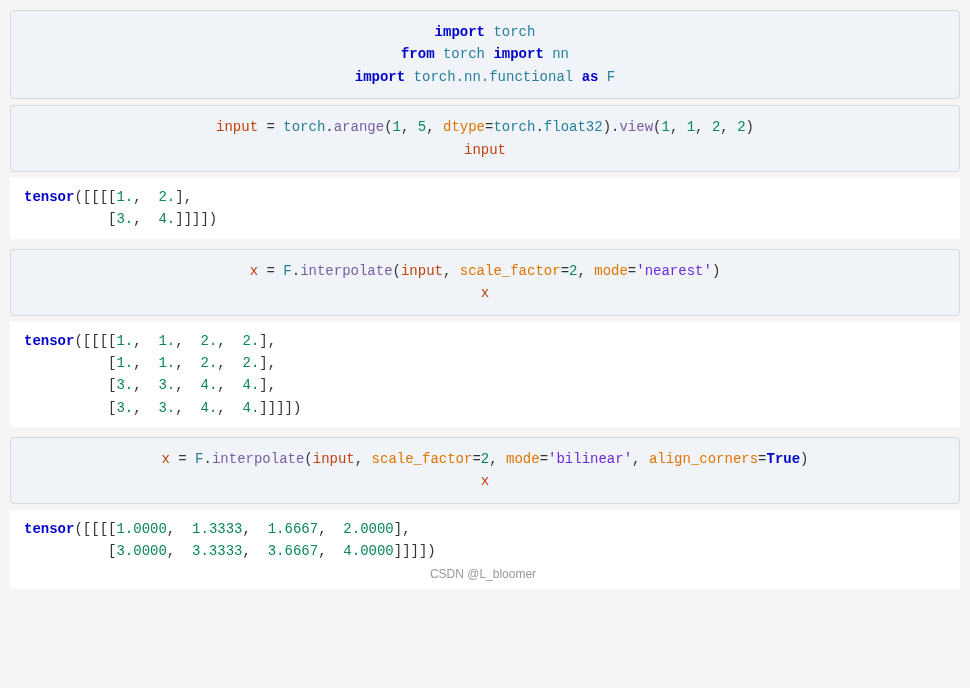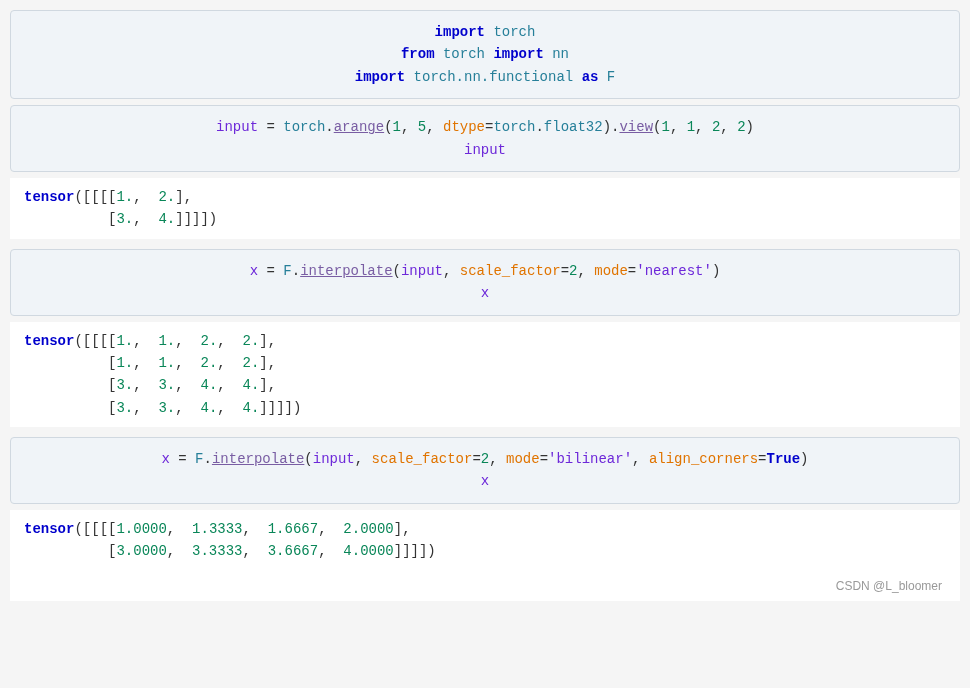--- a/index.html
+++ b/index.html
@@ -31,35 +31,35 @@
     }
 
     .line {
       line-height: 1.6;
       white-space: pre;
     }
 
     
     .kw { color: #0000cc; font-weight: bold; }       
     .mod { color: #267f99; }                          
-    .var { color: #6d28d9; }                          
-    .fn { color: #795da3; text-decoration: underline; }                           
+    .var { color: #c2410c; }                          
+    .fn { color: #795da3; }                           
     .num { color: #098658; }                          
     .str { color: #6d28d9; }                          
     .param { color: #e07400; }                        
     .punc { color: #333; }                            
     .tensor-kw { color: #0000cc; font-weight: bold; } 
     .tensor-num { color: #098658; }                   
 
     .watermark {
-      text-align: right;
+      text-align: center;
       color: #999;
       font-size: 12px;
       font-family: Arial, sans-serif;
-      margin-top: 16px;
+      margin-top: 4px;
       padding-right: 4px;
     }
   </style>
 </head>
 <body>
 
 <div class="code-block">
   <div class="line"><span class="kw">import</span> <span class="mod">torch</span></div>
   <div class="line"><span class="kw">from</span> <span class="mod">torch</span> <span class="kw">import</span> <span class="mod">nn</span></div>
   <div class="line"><span class="kw">import</span> <span class="mod">torch.nn.functional</span> <span class="kw">as</span> <span class="mod">F</span></div>

